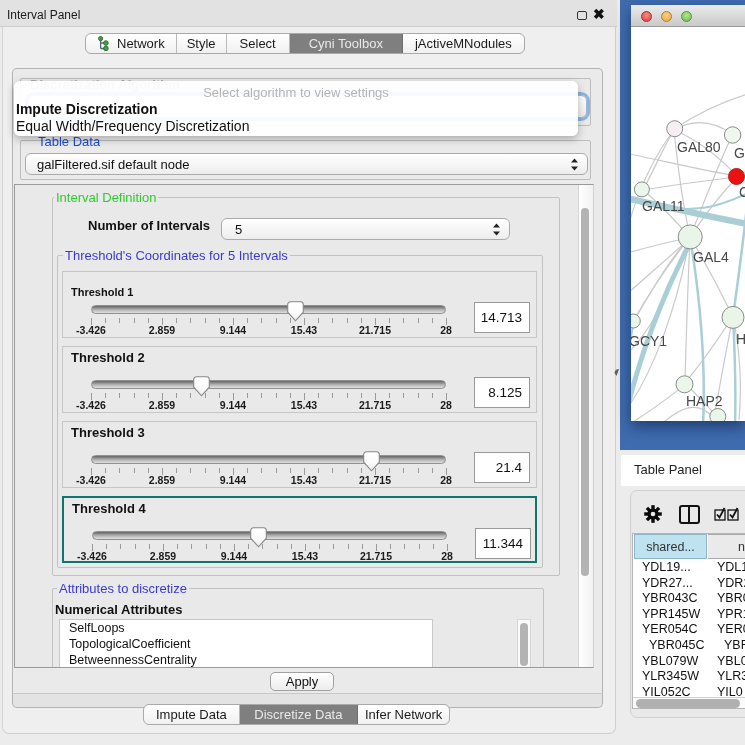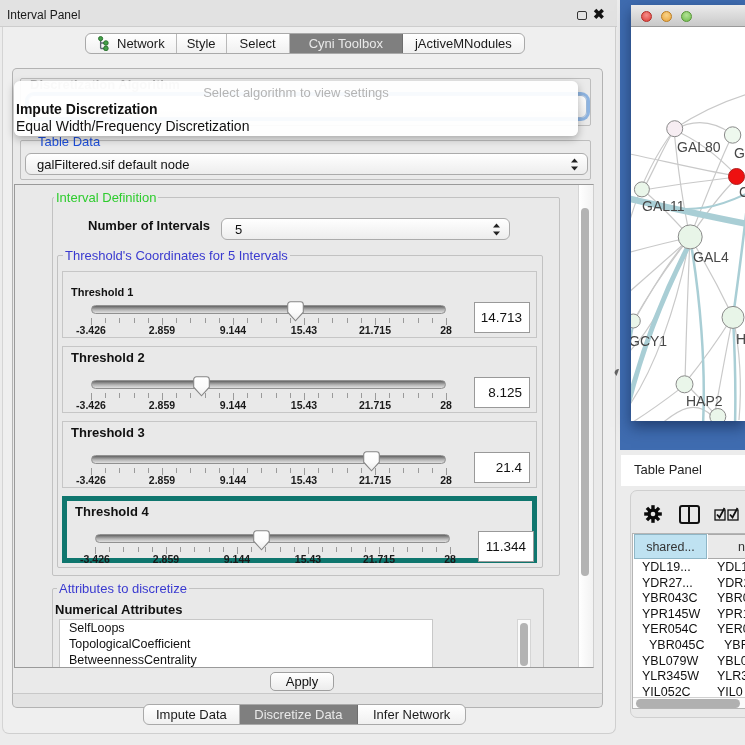--- a/index.html
+++ b/index.html
@@ -208,21 +208,21 @@
             <defs>
               <linearGradient id="tg2" x1="0" y1="0" x2="0" y2="1">
                 <stop offset="0" stop-color="#ffffff"></stop>
                 <stop offset="0.55" stop-color="#fbfbfb"></stop>
                 <stop offset="1" stop-color="#ebebeb"></stop>
               </linearGradient>
             </defs>
           </svg>
           <div class="abs" style="left:411px;top:30px;width:56px;height:31px;background:#fff;border:1px solid #999;font-size:13.5px;color:#111;text-align:right;line-height:29px;padding-right:7px;">21.4</div>
         </div>
-        <div class="abs" style="left:47px;top:311px;width:475px;height:67px;border:5px solid #0f766e;">
+        <div class="abs" style="left:47px;top:311px;width:475px;height:67px;border:2px solid #0f766e;">
           <div class="abs" style="left:8px;top:3px;font-size:13px;font-weight:bold;color:#111;">Threshold 4</div>
           <div class="abs" style="left:28px;top:33px;width:355px;height:9px;border-radius:4.5px;background:linear-gradient(#646464,#b5b5b5 55%,#e0e0e0);border:0.5px solid #909090;"></div>
           <div class="abs" style="left:28.0px;top:46px;width:1px;height:7px;background:#9a9a9a;"></div>
           <div class="abs" style="left:42.2px;top:46px;width:1px;height:5px;background:#9a9a9a;"></div>
           <div class="abs" style="left:56.4px;top:46px;width:1px;height:5px;background:#9a9a9a;"></div>
           <div class="abs" style="left:70.6px;top:46px;width:1px;height:5px;background:#9a9a9a;"></div>
           <div class="abs" style="left:84.8px;top:46px;width:1px;height:5px;background:#9a9a9a;"></div>
           <div class="abs" style="left:99.0px;top:46px;width:1px;height:7px;background:#9a9a9a;"></div>
           <div class="abs" style="left:113.2px;top:46px;width:1px;height:5px;background:#9a9a9a;"></div>
           <div class="abs" style="left:127.4px;top:46px;width:1px;height:5px;background:#9a9a9a;"></div>
@@ -274,21 +274,21 @@
     </div>
     <div class="abs" style="left:502px;top:434px;width:14px;height:49px;background:#fafafa;border:1px solid #d5d5d5;"></div>
     <div class="abs" style="left:505px;top:438px;width:8px;height:43px;background:#b3b3b3;border-radius:4px;"></div>
   </div>
 
   <div class="abs" style="left:270px;top:672px;width:64px;height:19px;background:linear-gradient(#ffffff,#ececec);border:1px solid #a0a0a0;border-radius:5px;text-align:center;font-size:13px;color:#111;line-height:17px;">Apply</div>
 
   <div class="abs" style="left:143px;top:704px;height:21px;display:flex;background:linear-gradient(#ffffff,#f0f0f0);border:1px solid #a9a9a9;border-radius:6px;overflow:hidden;font-size:13px;color:#1a1a1a;">
     <div style="padding:0 12px;display:flex;align-items:center;border-right:1px solid #b9b9b9;">Impute Data</div>
     <div style="padding:0 14.5px;display:flex;align-items:center;background:#7f7f7f;color:#e9e9e9;border-right:1px solid #6e6e6e;">Discretize Data</div>
-    <div style="padding:0 15px;display:flex;align-items:center;">Infer Network</div>
+    <div style="padding:0 7px;display:flex;align-items:center;">Infer Network</div>
   </div>
 </div>
 
 <svg class="abs" style="left:613px;top:368px;" width="7" height="9" viewBox="0 0 7 9">
     <path d="M6 1 C3 1 1.5 3 1.5 5 L3.5 8 L5 4 Z" fill="#4d4d4d" opacity="0.85"></path>
   </svg>
 
 <div class="abs" style="left:620px;top:0;width:125px;height:450px;background:#3f6cb0;"></div>
 <div class="abs" id="netwin" style="left:631px;top:5px;width:114px;height:416px;box-shadow:0 6px 14px rgba(10,25,60,0.55);">
   <div class="abs" style="left:0;top:0;width:114px;height:22px;background:linear-gradient(#ebebeb,#c9c9c9);border-bottom:1px solid #9a9a9a;">

